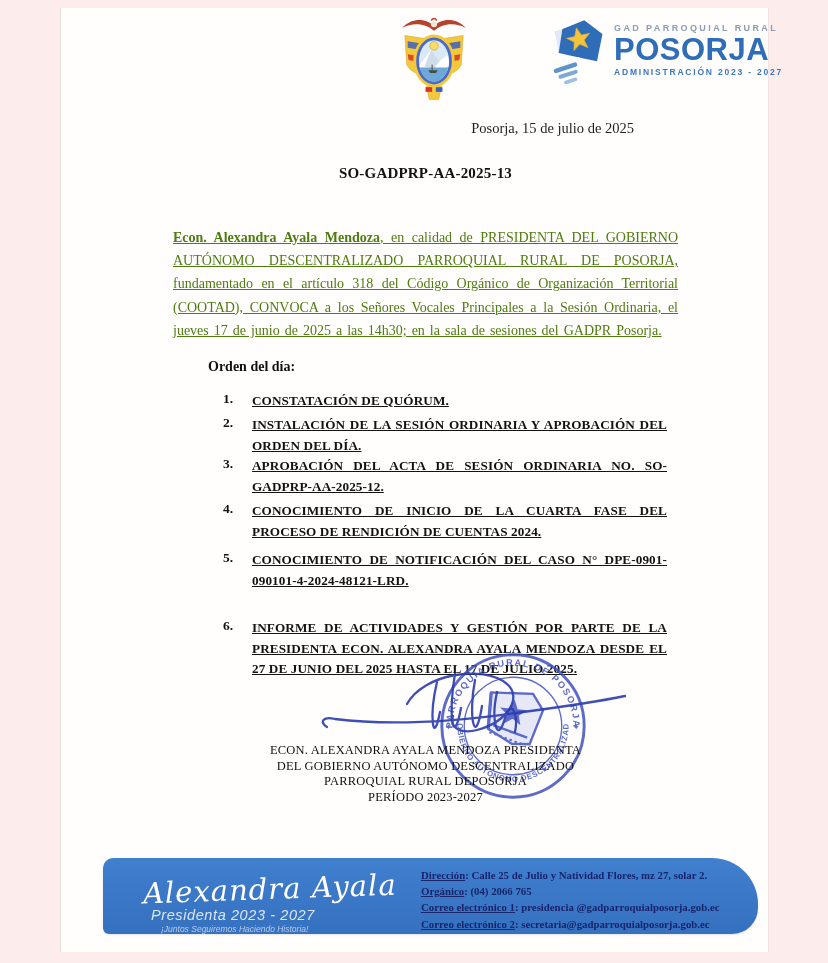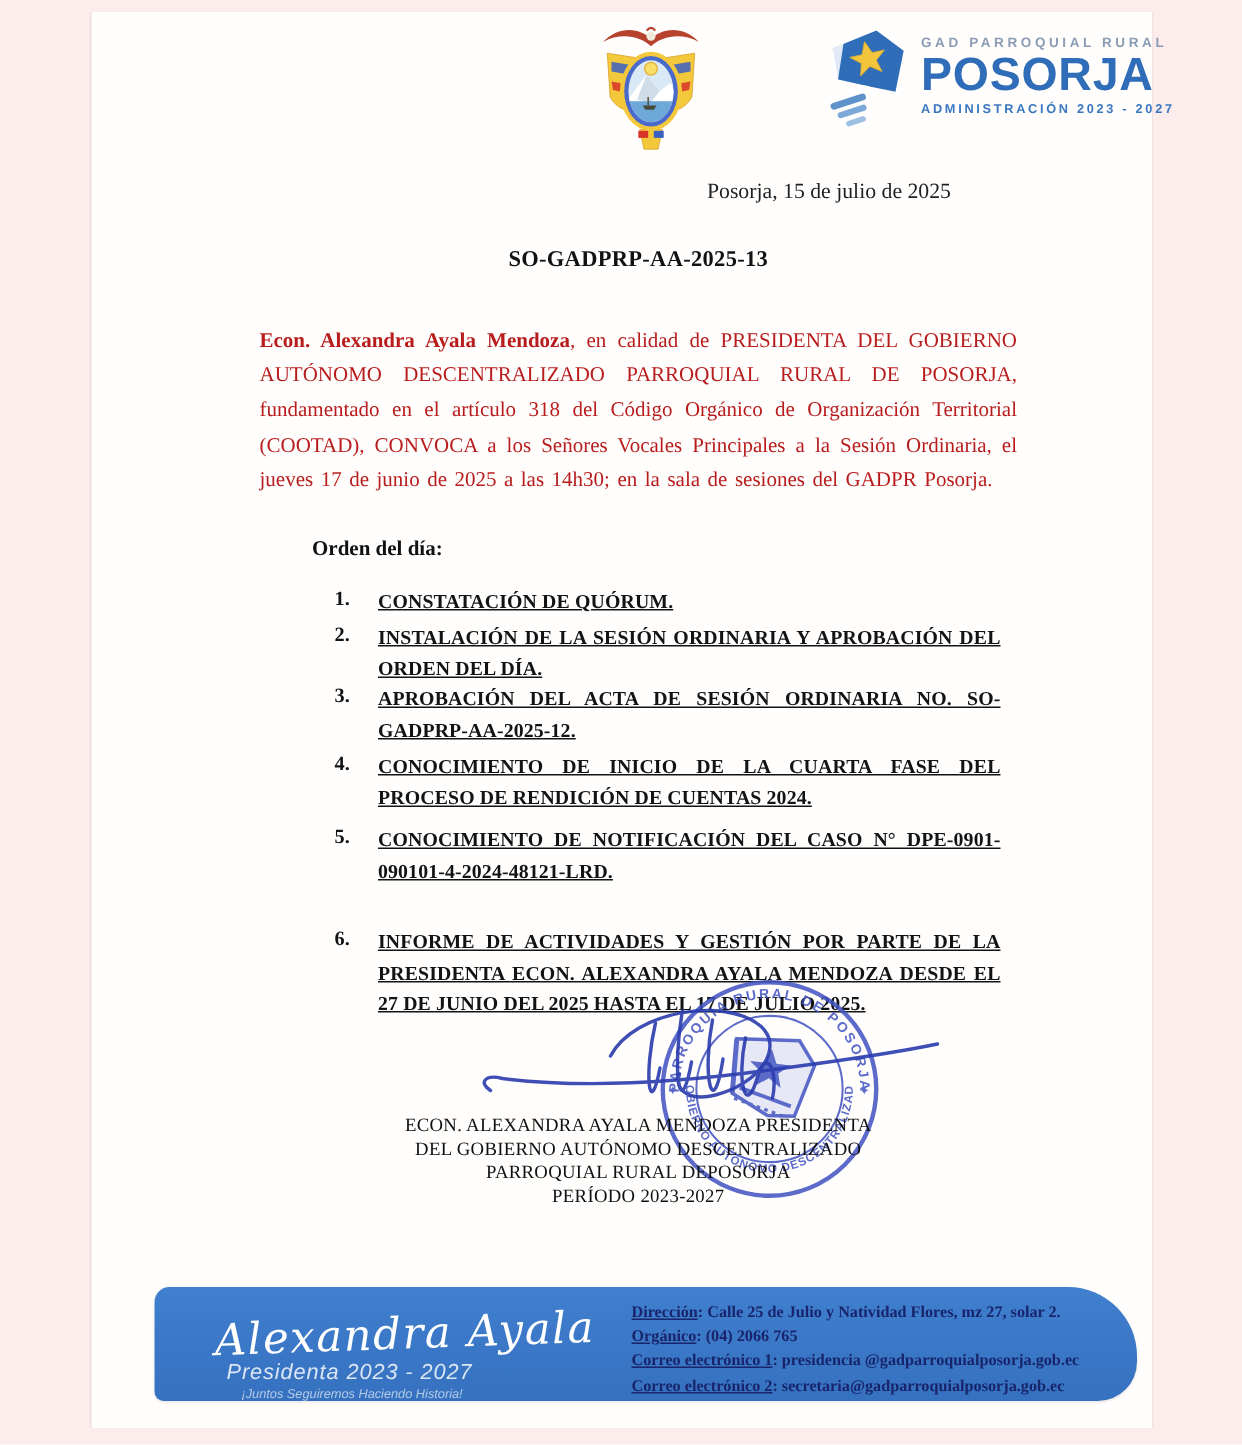--- a/index.html
+++ b/index.html
@@ -18,22 +18,22 @@
   .logo { position:absolute; left:486px; top:8px; display:flex; gap:7px; align-items:flex-start; }
   .logo-shield { width:60px; height:74px; filter:blur(.2px); }
   .logo-text { padding-top:7px; font-family:"Liberation Sans",sans-serif; }
   .logo-top { font-size:9px; font-weight:bold; color:#8b9cb3; letter-spacing:2.4px; white-space:nowrap; }
   .logo-name { font-size:31px; font-weight:800; color:#2f6db8; letter-spacing:.5px; line-height:31px; margin-top:1px; white-space:nowrap; }
   .logo-admin { font-size:8.5px; font-weight:bold; color:#3a77c0; letter-spacing:1.8px; margin-top:2px; white-space:nowrap; }
   
   .date-line { position:absolute; top:112px; right:134px; font-size:14.5px; color:#1f1f1f; white-space:nowrap; }
   .title-block { position:absolute; left:112px; width:505px; top:157px; text-align:center;
     font-weight:bold; font-size:15px; line-height:17.5px; letter-spacing:.2px; color:#121212; }
-  .para { position:absolute; left:112px; width:505px; top:208px; font-size:14px; line-height:23.2px;
-    text-align:justify; color:#b91c1c; word-spacing:1.5px; }
+  .para { position:absolute; left:112px; width:505px; top:218px; font-size:14px; line-height:23.2px;
+    text-align:justify; color:#4d7c0f; word-spacing:1.5px;text-decoration:underline; }
   .agenda-heading { position:absolute; left:147px; top:351px; font-weight:bold; font-size:14px; color:#111; }
   .agenda-item { position:absolute; left:162px; width:444px; }
   .agenda-item .num { position:absolute; left:0; top:0; font-weight:bold; font-size:13.5px; color:#131313; }
   .agenda-item .atext { margin-left:29px; font-weight:bold; font-size:13.2px; line-height:20.5px;
     text-align:justify; letter-spacing:.1px; color:#131313;text-decoration:underline; }
   #ai1{top:383px} #ai2{top:407px} #ai3{top:448px} #ai4{top:493px} #ai5{top:542px} #ai6{top:610px}
   
   .stamp { position:absolute; left:374px; top:640px; width:156px; height:156px; z-index:2; opacity:.85; }
   .signature { position:absolute; left:250px; top:650px; width:330px; height:115px; z-index:4; }
   .sig-block { position:absolute; left:112px; width:505px; top:735px; text-align:center; z-index:3;

